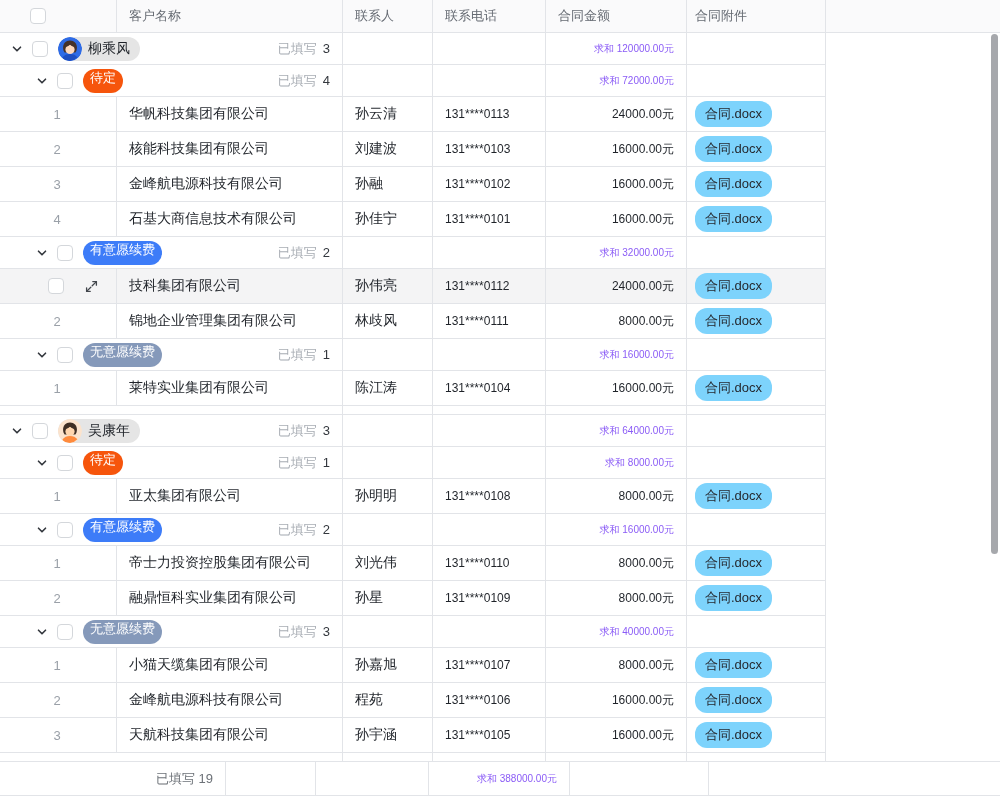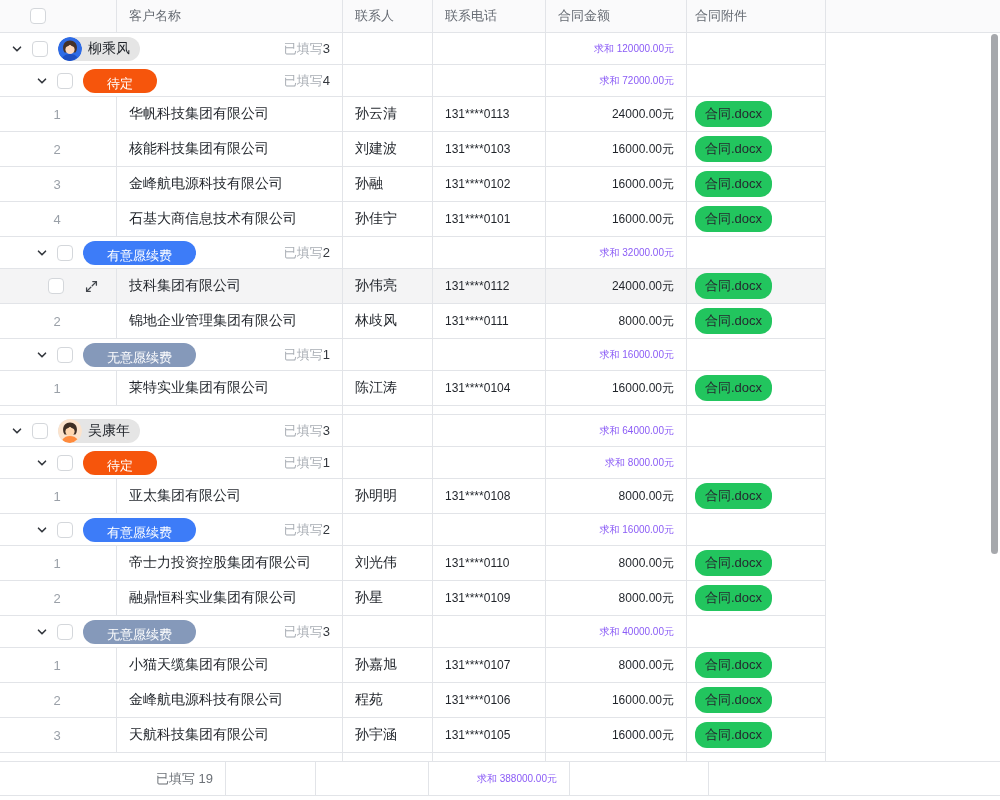--- a/index.html
+++ b/index.html
@@ -34,28 +34,28 @@
 
   .checkbox{width:16px;height:16px;border:1px solid #d4d7db;border-radius:4px;background:#fff;
             box-sizing:border-box;flex:0 0 auto;}
   .chev{display:flex;align-items:center;justify-content:center;width:14px;height:14px;flex:0 0 auto;}
 
   .avatar-pill{display:flex;align-items:center;height:24px;background:#e5e5e5;border-radius:13px;
                padding-right:10px;margin-left:10px;flex:0 0 auto;}
   .avatar{width:24px;height:24px;border-radius:50%;overflow:hidden;flex:0 0 auto;margin-right:6px;}
   .gname{font-size:14px;color:#1f2329;white-space:nowrap;}
 
-  .badge{height:24px;display:flex;align-items:flex-end;border-radius:13px;padding:0 24px;
+  .badge{height:24px;display:flex;align-items:flex-start;border-radius:13px;padding:0 7px;
          margin-left:10px;font-size:13px;color:#fff;white-space:nowrap;flex:0 0 auto;}
 
-  .filled{margin-left:auto;display:flex;align-items:center;padding-right:12px;flex:0 0 auto;}
+  .filled{margin-left:auto;display:flex;align-items:center;gap:6px;padding-right:12px;flex:0 0 auto;}
   .filled .lab{font-size:13px;color:#a8adb4;}
   .filled .val{font-size:13px;color:#33373d;}
 
-  .chip{background:#22c55e;border-radius:12px;padding:4px 10px;font-size:13px;color:#25292f;
+  .chip{background:#7dd3fc;border-radius:12px;padding:4px 10px;font-size:13px;color:#25292f;
         white-space:nowrap;flex:0 0 auto;}
 
   .hover-row,.hover-row .cell{background:#f4f4f5;}
   .cb-data{margin-left:48px;}
   .expand{margin-left:21px;display:flex;align-items:center;flex:0 0 auto;}
 
   .ft-count{font-size:13px;color:#6d7278;width:100%;text-align:center;}
   .ft-filled{margin-left:auto;padding-right:12px;font-size:13px;color:#6d7278;}
 
   .scrollbar{position:absolute;top:34px;right:2px;width:7px;height:520px;border-radius:4px;

